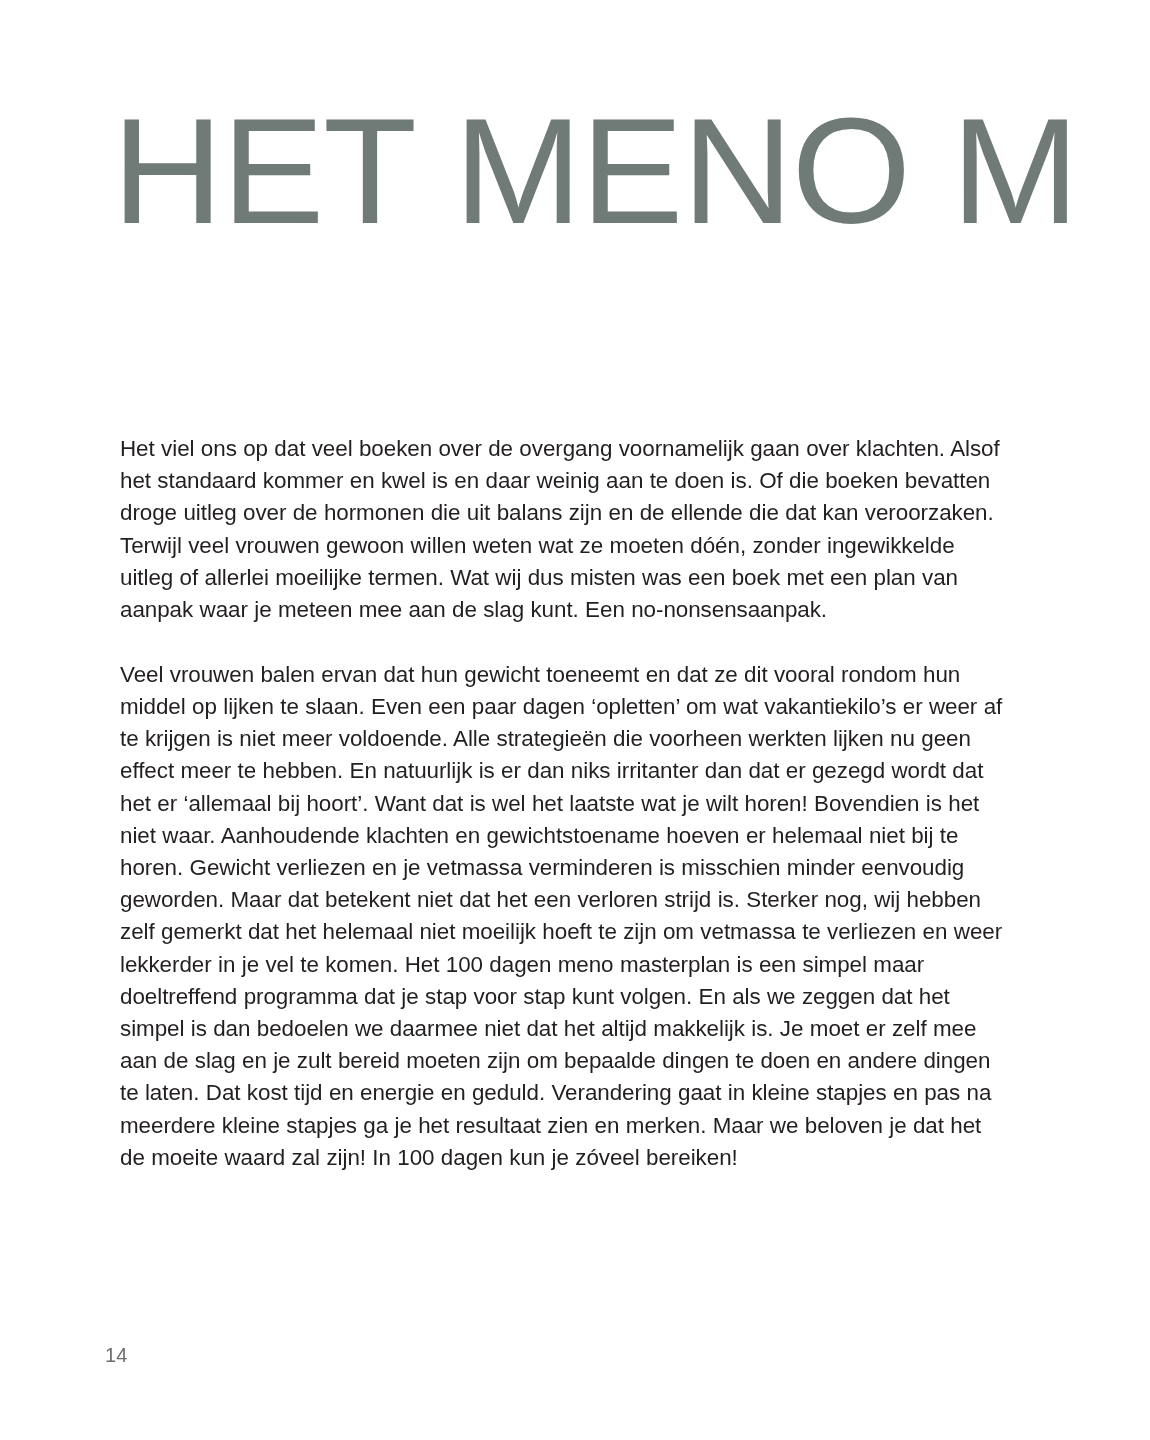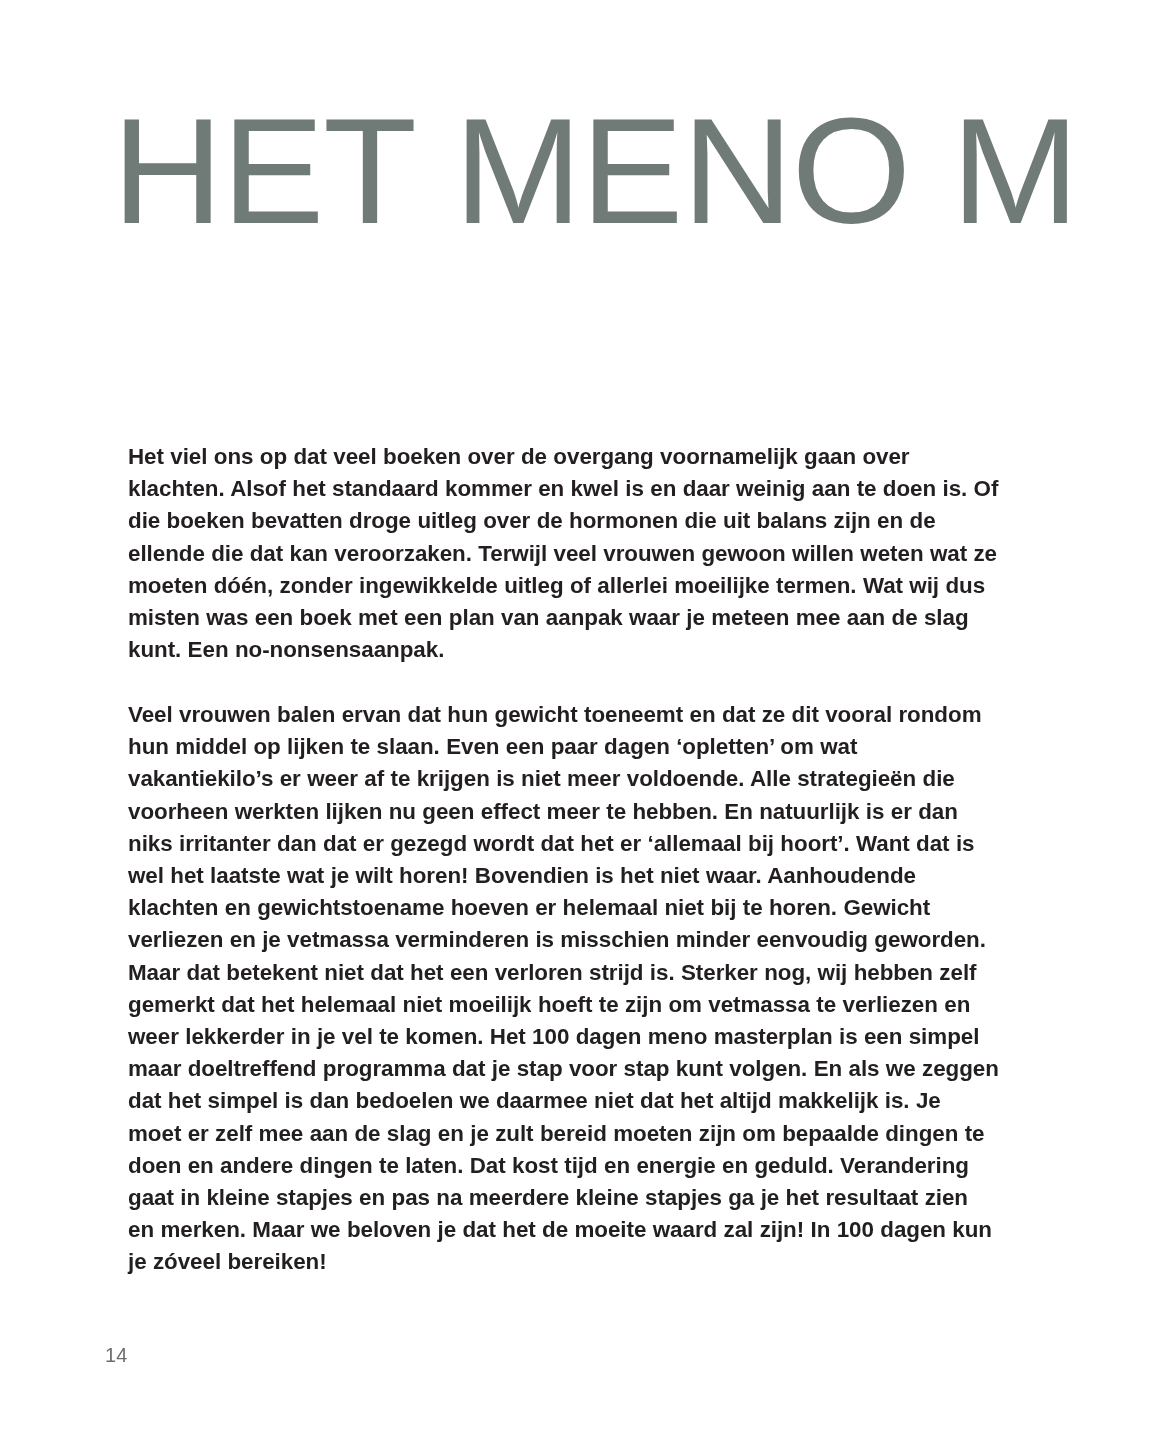--- a/index.html
+++ b/index.html
@@ -52,25 +52,24 @@
     position: absolute;
     left: 112px;
     top: 425px;
     width: 903px;
   }
   .para {
     font-family: "Liberation Sans", sans-serif;
     font-size: 22.4px;
     line-height: 32.2px;
     color: #231f20;
-    margin: 16px;
+    margin: 8px;
     letter-spacing: -0.05px;
     word-spacing: 0.2px;
     text-align: left;
-    font-weight: bold;
   }
   .para + .para {
     margin-top: 32.5px;
   }
 
   
   .folio {
     position: absolute;
     left: 105px;
     top: 1345px;

